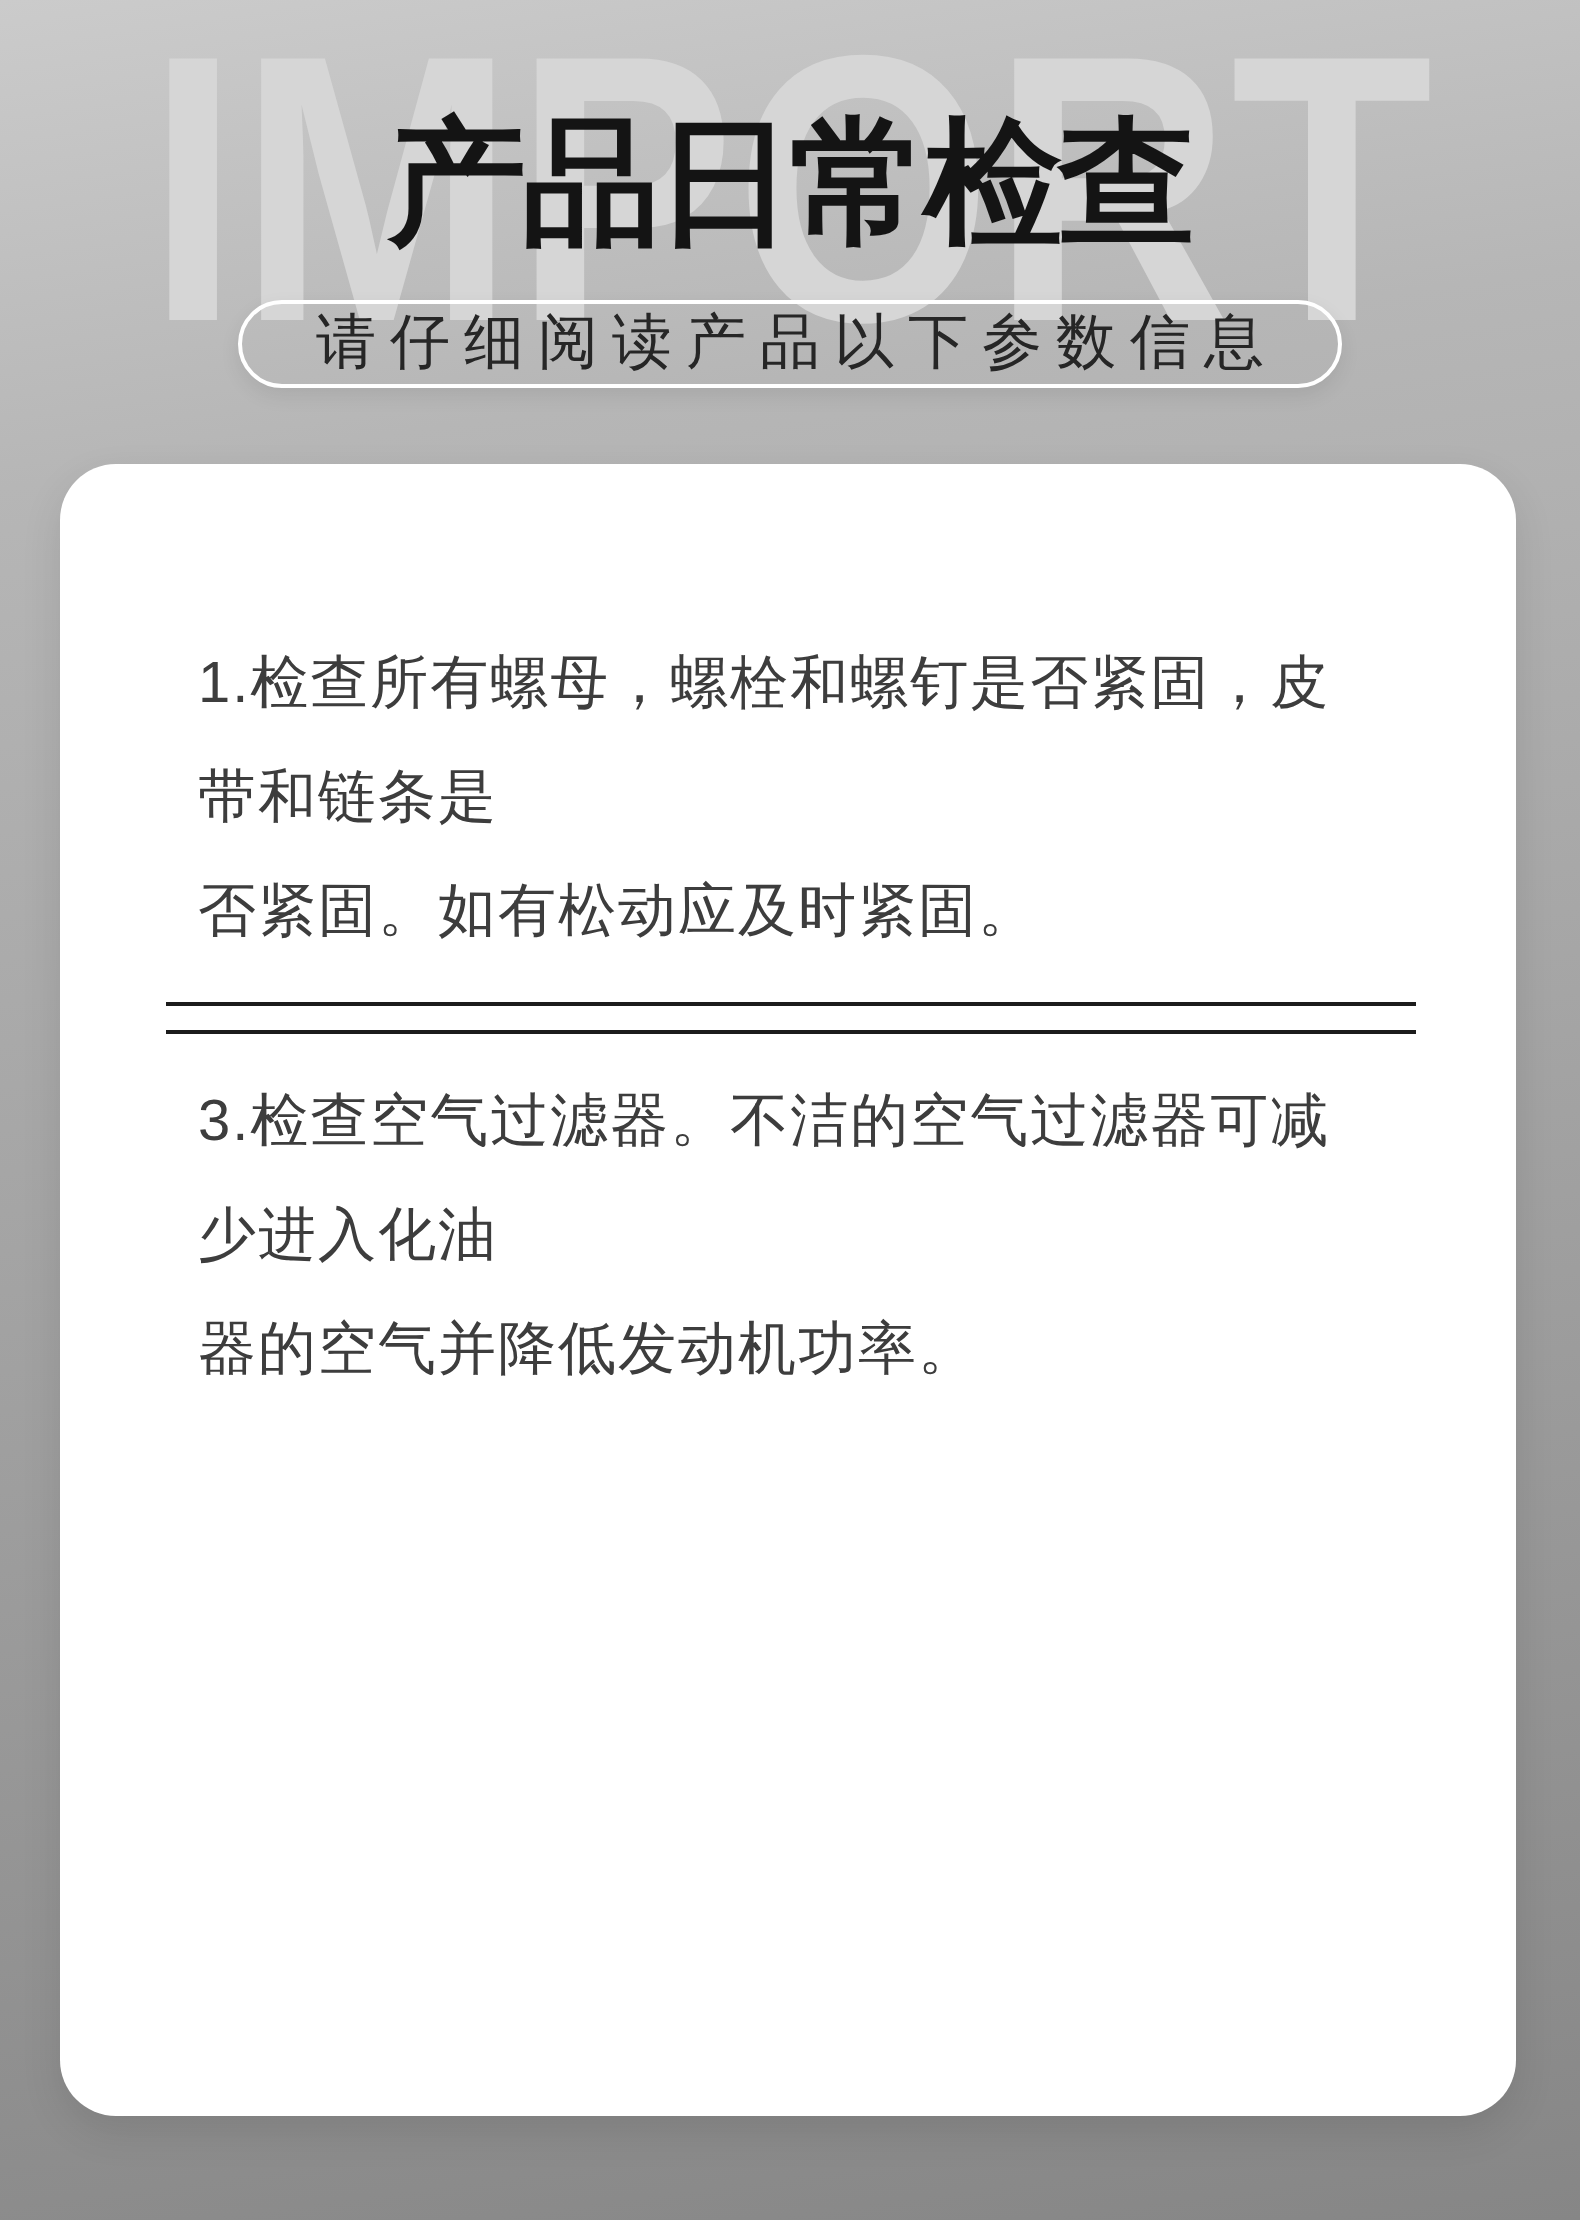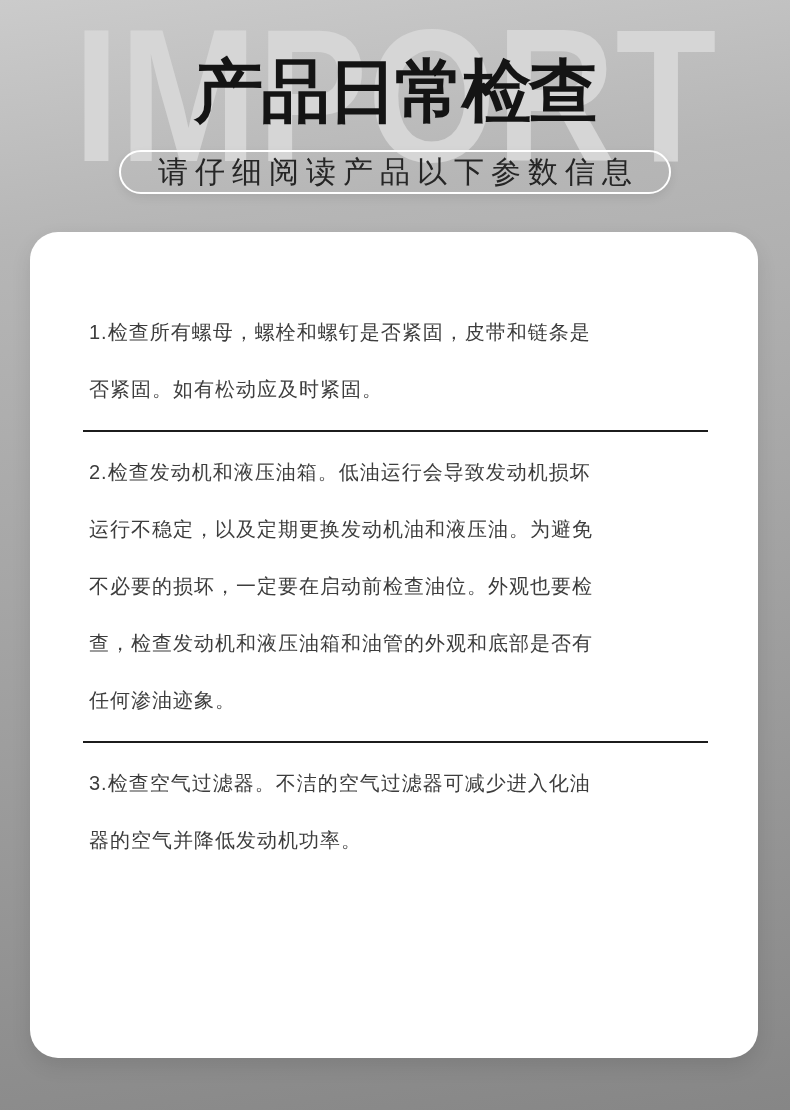--- a/index.html
+++ b/index.html
@@ -39,22 +39,22 @@
   }
   .card {
     position: absolute; top: 232px; left: 30px;
     width: 728px; height: 826px; box-sizing: border-box;
     background: #ffffff; border-radius: 28px;
     padding: 66px 50px 0 53px;
     z-index: 3;
     box-shadow: 0 8px 20px rgba(0,0,0,0.10);
   }
   .item {
-    margin: 6px;
-    font-size: 20px; line-height: 57px; letter-spacing: 1px;
+    margin: 16px;
+    font-size: 29px; line-height: 57px; letter-spacing: 1px;
     color: #3d3d3d; font-weight: 400;
   }
   .divider {
     border: none; border-top: 2px solid #1c1c1c;
     margin: 12px 0; height: 0;
   }
 </style>
 </head>
 <body>
 
@@ -63,17 +63,16 @@
 <h1 class="title">产品日常检查</h1>
 
 <div class="subtitle-pill">
   <span>请仔细阅读产品以下参数信息</span>
 </div>
 
 <div class="card">
   <div id="inspection-list">
       <p class="item">1.检查所有螺母，螺栓和螺钉是否紧固，皮带和链条是<br>否紧固。如有松动应及时紧固。</p>
       <div class="divider"></div>
-      <p class="item">2.检查发动机和液压油箱。低油运行会导致发动机损坏<br>运行不稳定，以及定期更换发动机油和液压油。为避免<br>不必要的损坏，一定要在启动前检查油位。外观也要检<br>查，检查发动机和液压油箱和油管的外观和底部是否有<br>任何渗油迹象。</p>
       <div class="divider"></div>
       <p class="item">3.检查空气过滤器。不洁的空气过滤器可减少进入化油<br>器的空气并降低发动机功率。</p>
     </div>
 </div>
 
 </body></html>

